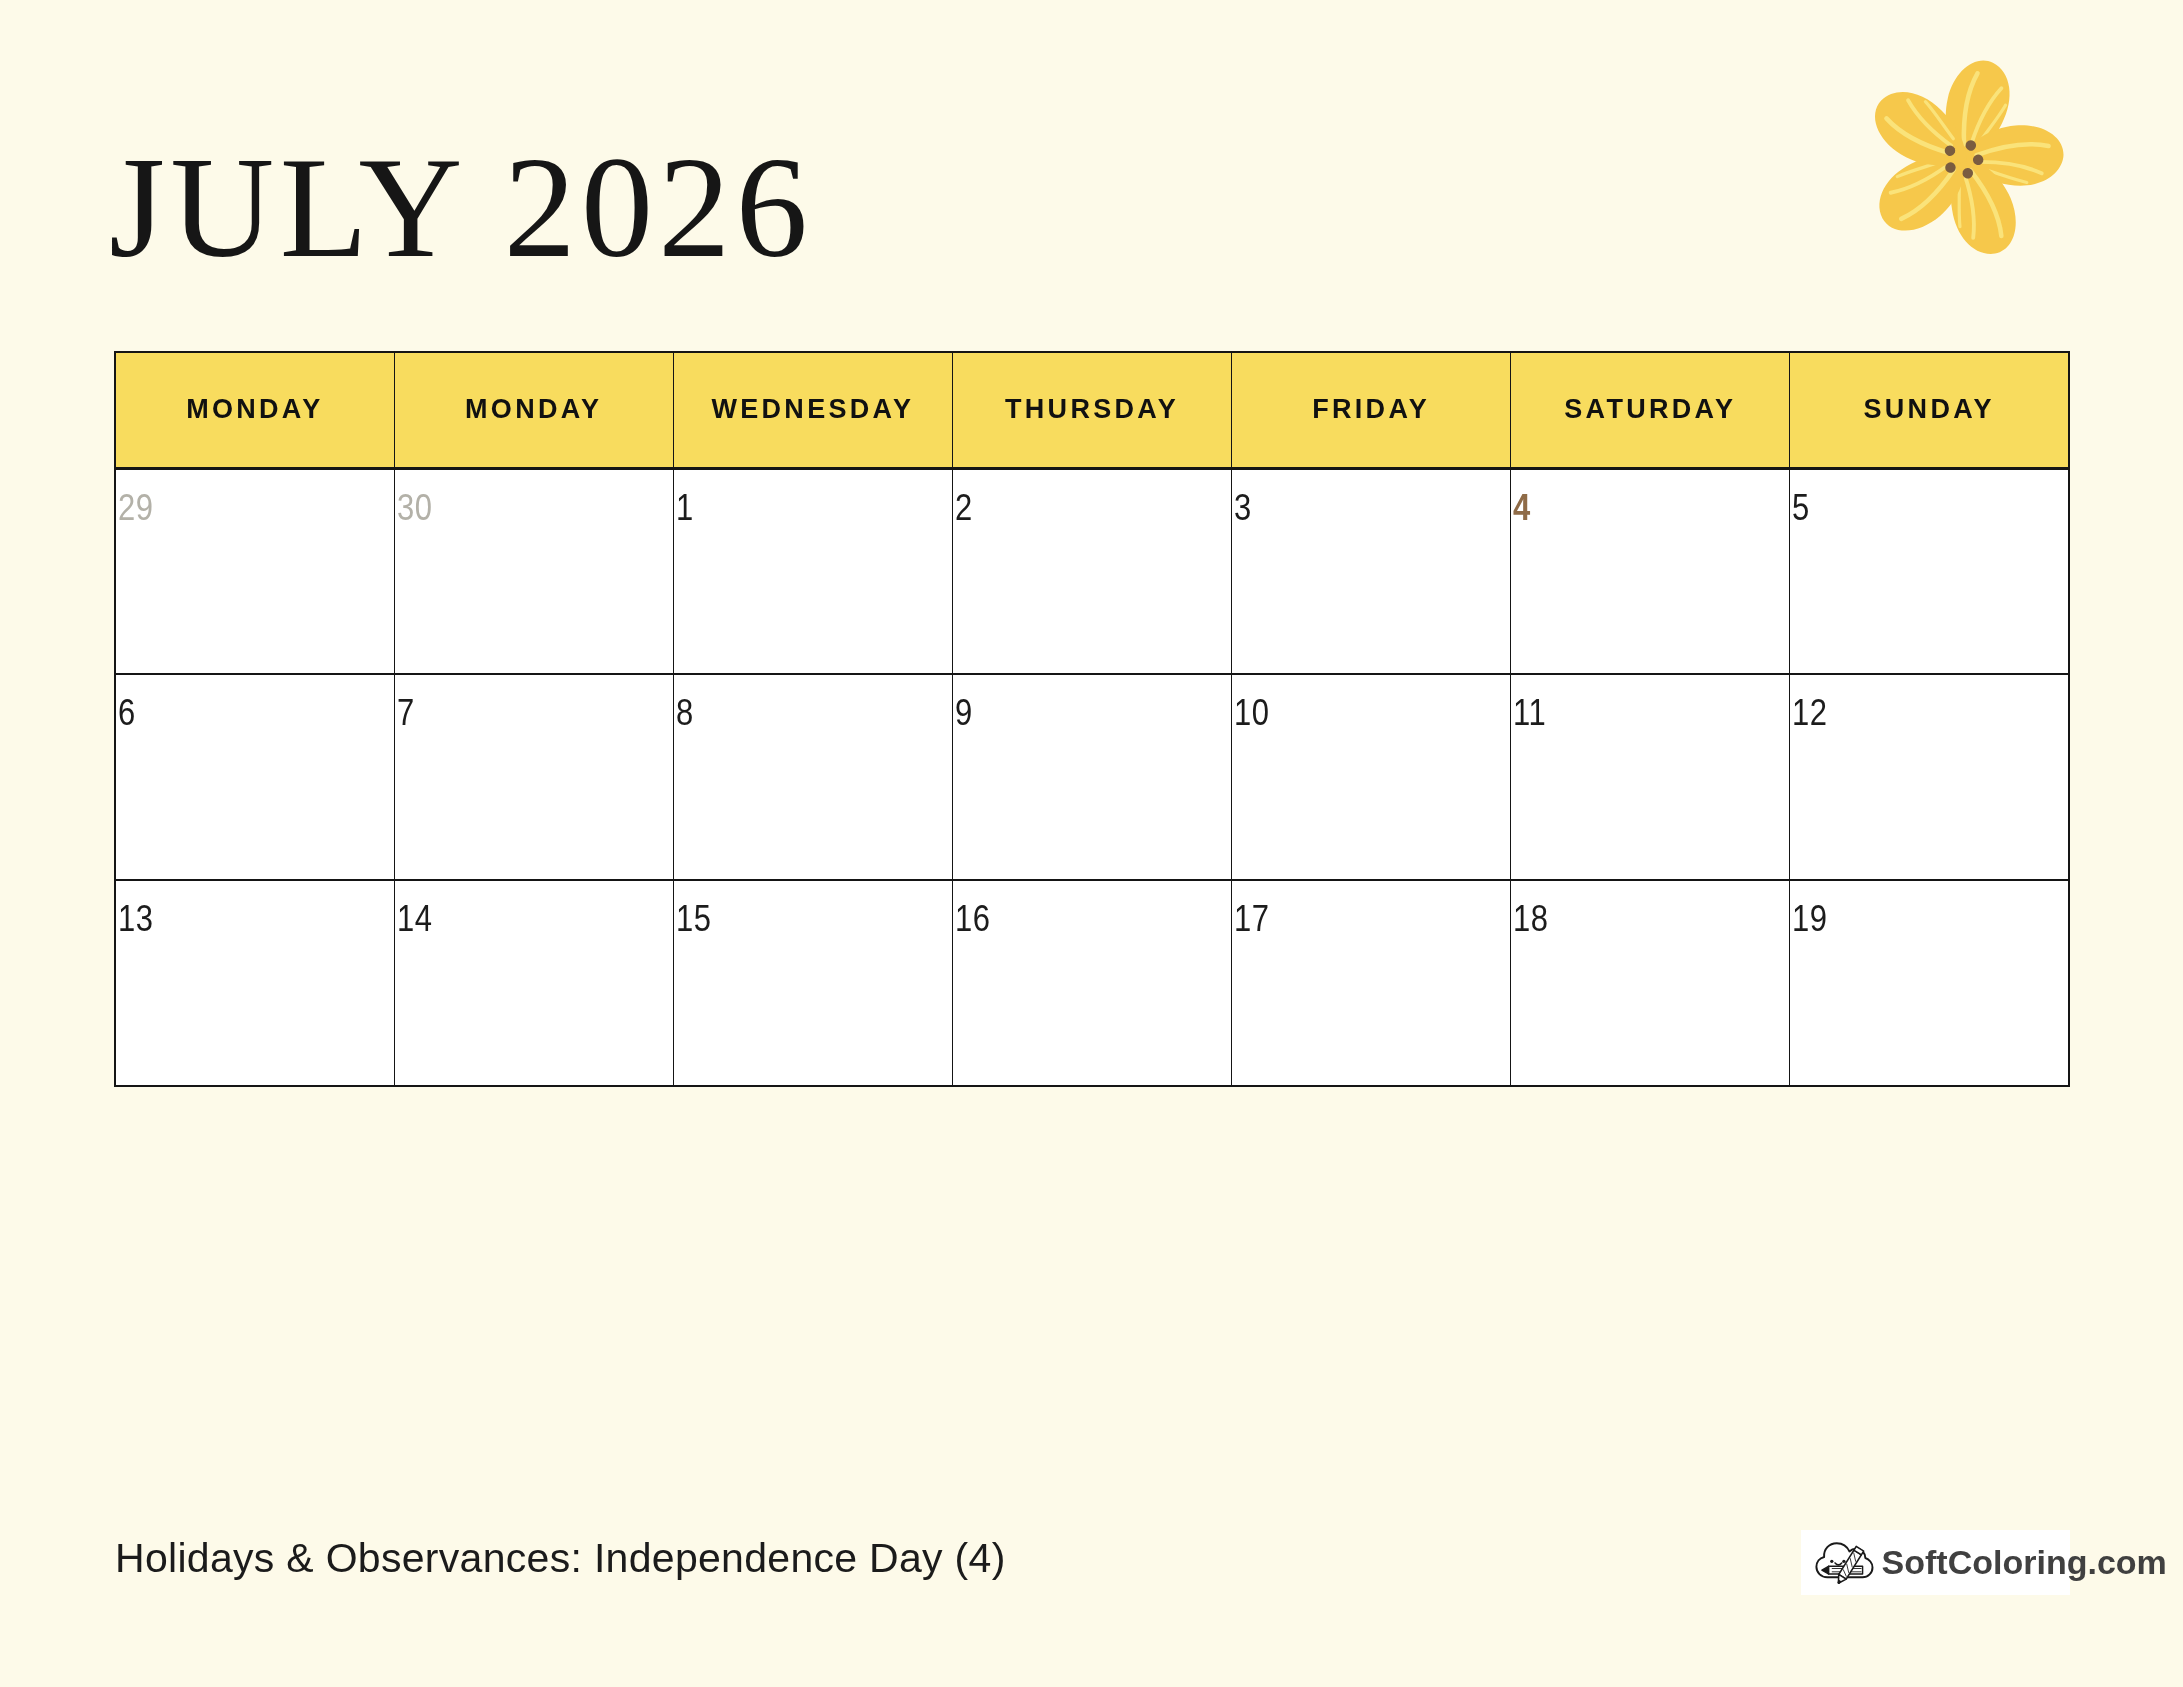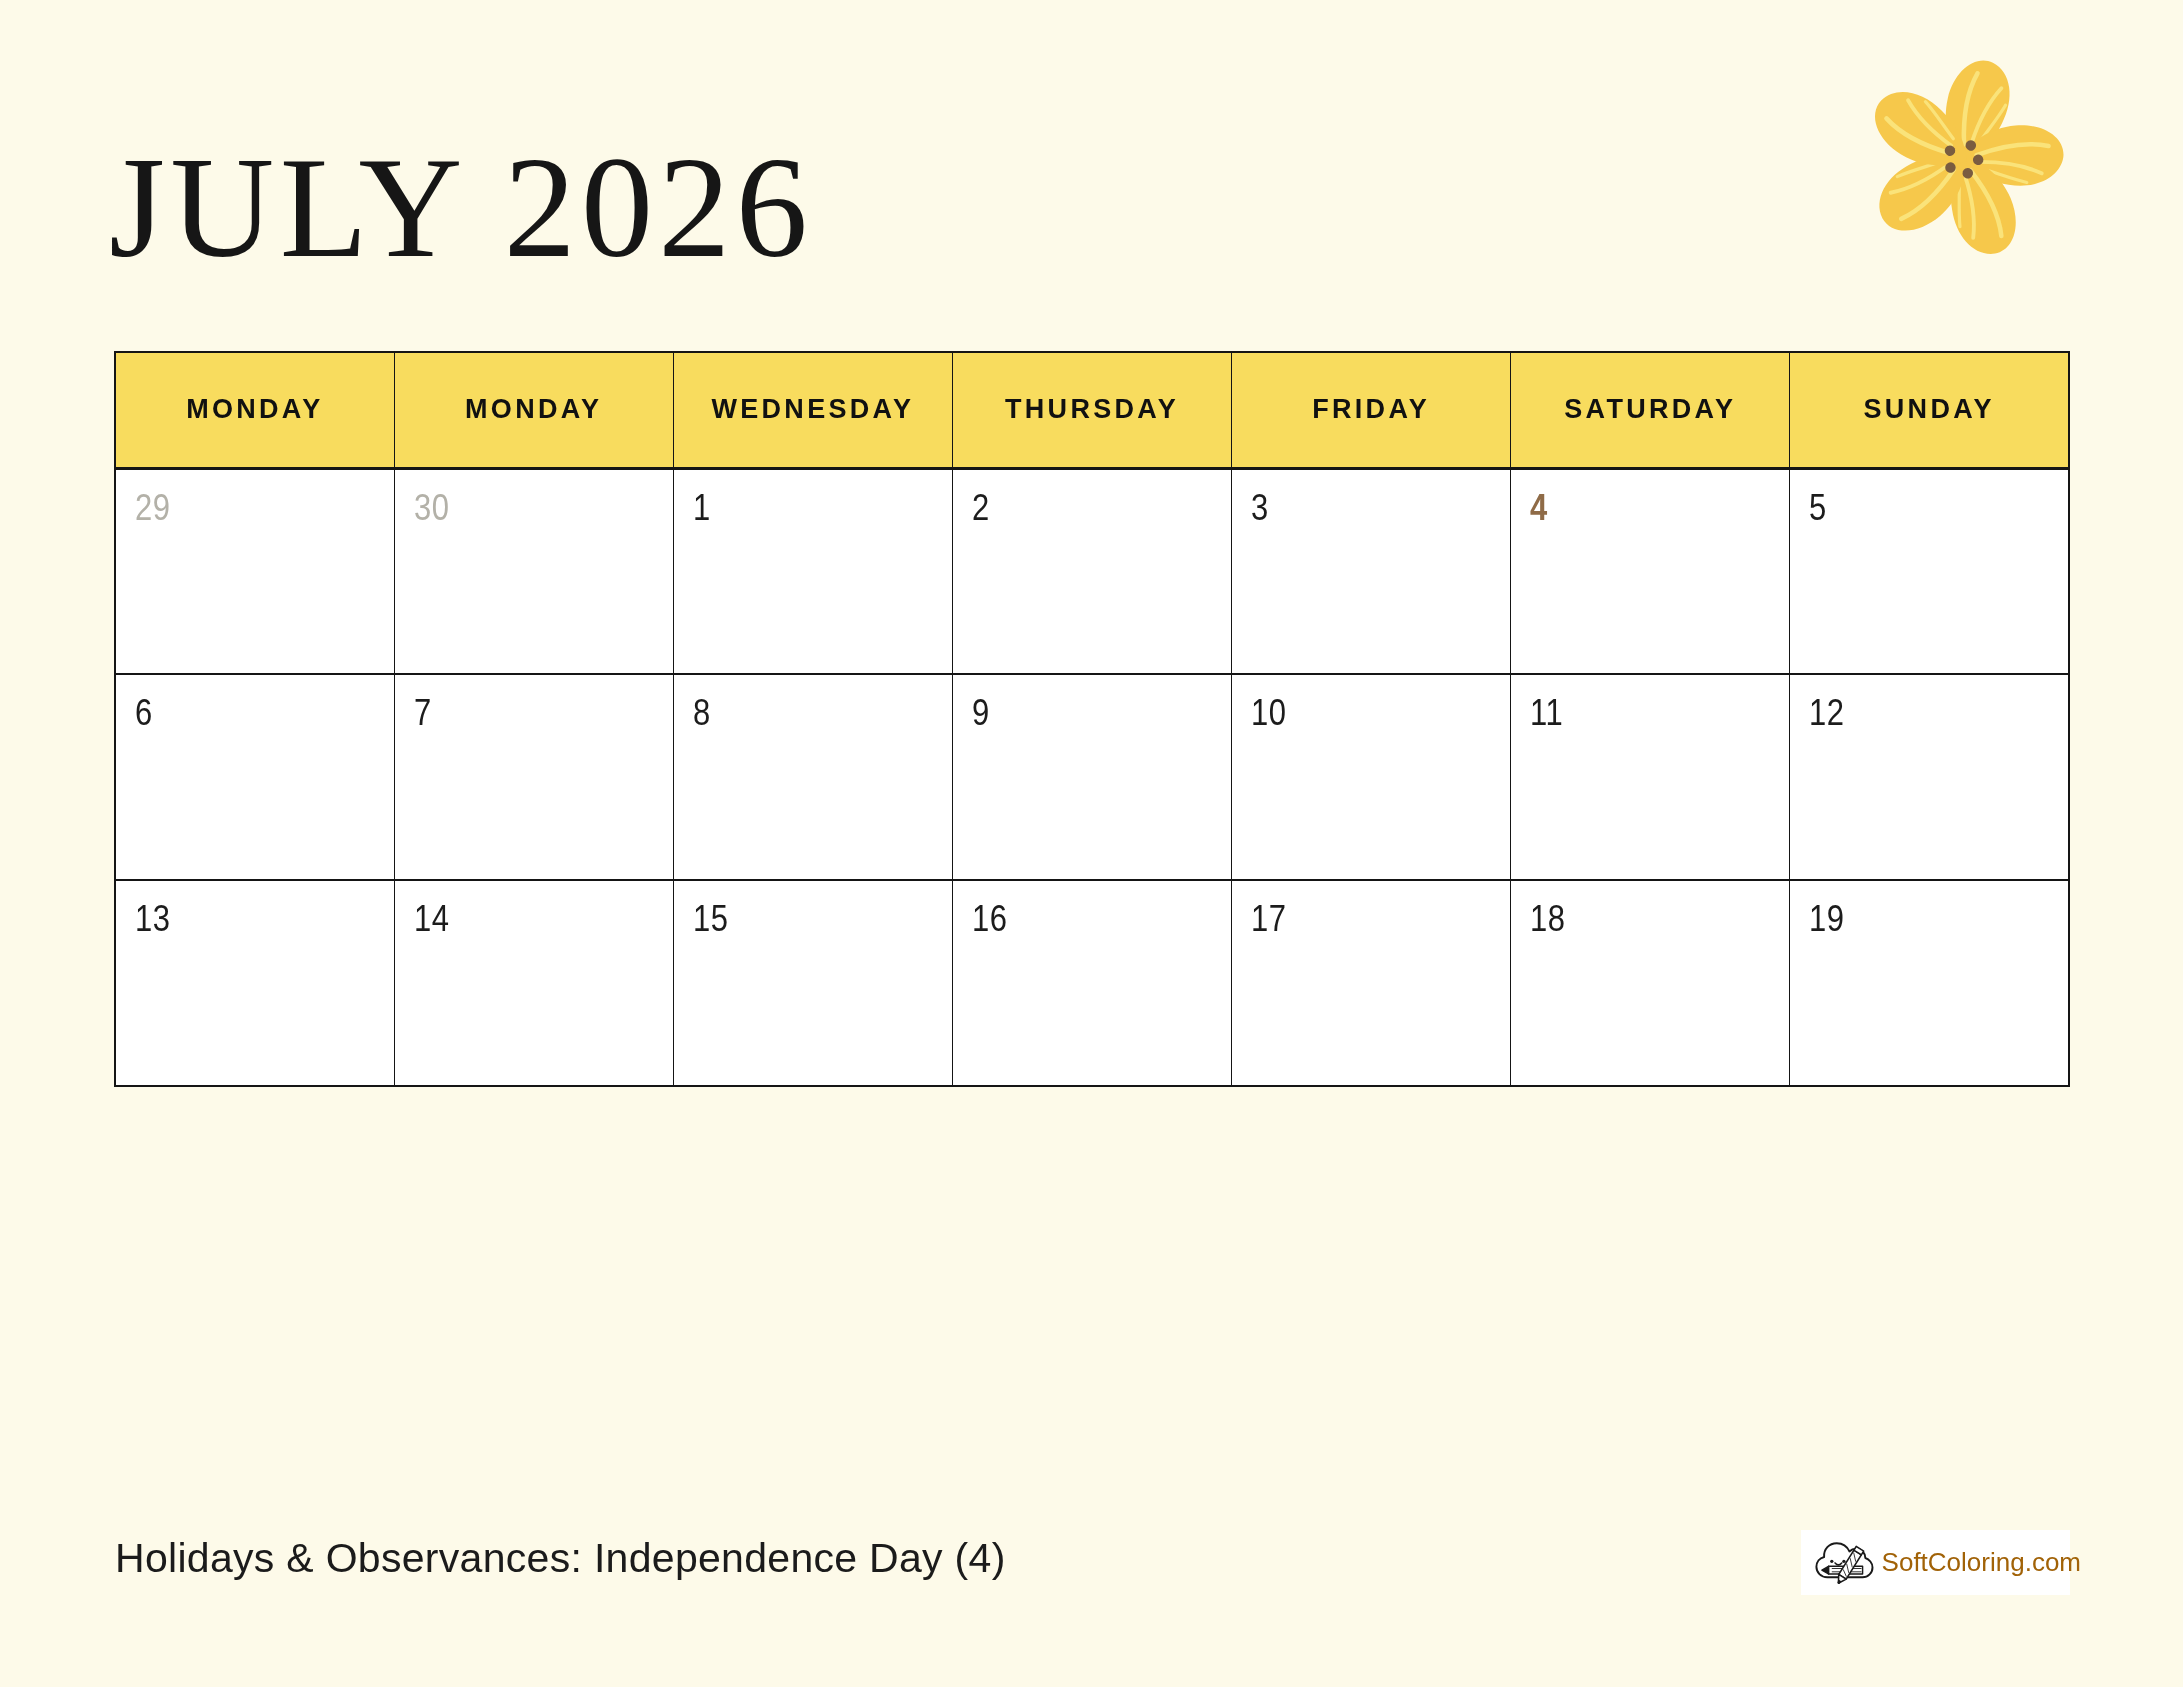--- a/index.html
+++ b/index.html
@@ -56,21 +56,21 @@
     color:#111;
     text-align:center;
     vertical-align:middle;
   }
   table.calendar td{
     height:206px;
     background:#FFFFFF;
     border:1.3px solid var(--grid-black);
     border-top-width:2.6px;
     vertical-align:top;
-    padding:20px 0 0 19px;
+    padding:20px 0 0 2px;
   }
   .day-num{
     display:inline-block;
     font-size:36px;
     font-weight:400;
     color:var(--text-black);
     transform:scaleX(.86);
     transform-origin:left top;
     letter-spacing:0.7px;
     line-height:1;
@@ -89,23 +89,23 @@
     position:absolute;
     left:1801px; top:1530px;
     width:269px; height:65px;
     background:#FFFFFF;
     display:flex;
     align-items:center;
     gap:4px;
     padding-left:10.6px;
   }
   .logo-box .logo-text{
-    font-size:26px;
-    font-weight:400;
-    color:#a16207;
+    font-size:34px;
+    font-weight:700;
+    color:#404040;
     letter-spacing:0;
   }
   .logo-icon{ width:66px; height:56px; flex:0 0 auto; }
 </style>
 </head>
 <body>
 
 <h1 class="page-title">JULY 2026</h1>
 
 <svg class="flower" viewBox="-100 -100 200 200" xmlns="http://www.w3.org/2000/svg" aria-hidden="true">

